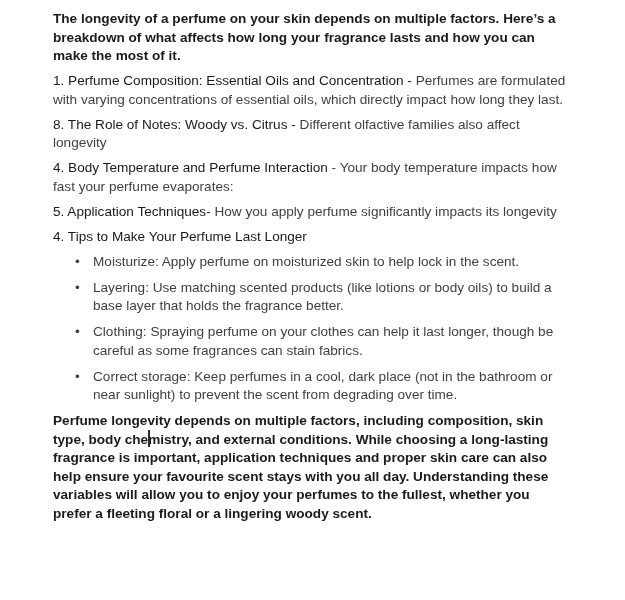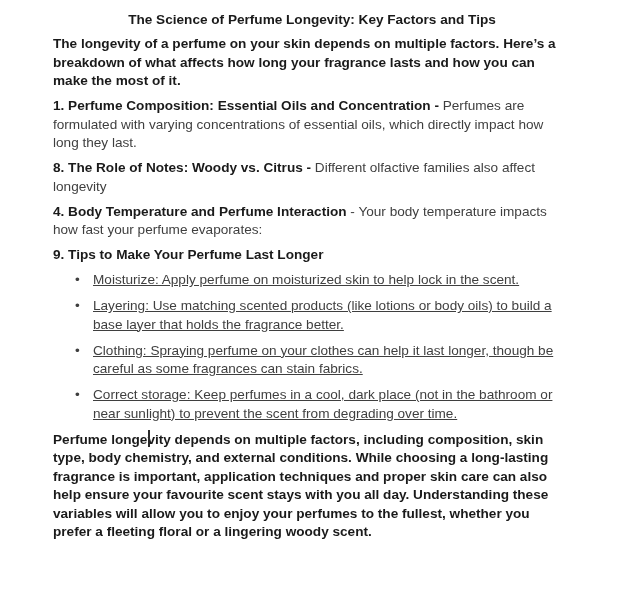--- a/index.html
+++ b/index.html
@@ -26,36 +26,35 @@
     margin: 0 0 6px 0;
   }
   p.para {
     margin: 0 0 6.5px 0;
   }
   p.bold-para {
     font-weight: 700;
     color: #1a1a1a;
   }
   .sec-heading {
-    font-weight: 700;
+    font-weight: 400;
     color: #1a1a1a;
   }
   .sec-body {
     font-weight: 400;
     color: #3f3f3f;
   }
   ul.tips-list {
     list-style: none;
     margin: 0 0 5px 0;
     padding: 0 0 0 40px;
   }
   ul.tips-list li {
     position: relative;
     margin: 0 0 7.5px 0;
-    text-decoration: underline;
   }
   ul.tips-list li::before {
     content: "\2022";
     position: absolute;
     left: -18px;
     top: 0;
     color: #3f3f3f;
   }
   .text-caret {
     position: absolute;
@@ -64,34 +63,34 @@
     width: 1.5px;
     height: 16.5px;
     background: #2b2b2b;
   }
 </style>
 </head>
 <body>
 
 <main class="doc">
 
-  <h1 class="doc-title">The Science of Perfume Longevity: Key Factors and Tips</h1>
 
   <p class="para bold-para">The longevity of a perfume on your skin depends on multiple factors. Here’s a breakdown of what affects how long your fragrance lasts and how you can make the most of it.</p>
 
   <p class="para"><span class="sec-heading">1. Perfume Composition: Essential Oils and Concentration -</span><span class="sec-body"> Perfumes are formulated with varying concentrations of essential oils, which directly impact how long they last.</span></p>
 
   <p class="para"><span class="sec-heading">8. The Role of Notes: Woody vs. Citrus -</span><span class="sec-body"> Different olfactive families also affect longevity</span></p>
 
 
   <p class="para"><span class="sec-heading">4. Body Temperature and Perfume Interaction</span><span class="sec-body"> - Your body temperature impacts how fast your perfume evaporates:</span></p>
 
+  <p class="para"><span class="sec-heading">5. Application Techniques-</span><span class="sec-body"> How you apply perfume significantly impacts its longevity</span></p>
 
 
-  <p class="para"><span class="sec-heading">9. Tips to Make Your Perfume Last Longer</span><span class="sec-body"></span></p>
+  <p class="para"><span class="sec-heading">4. Tips to Make Your Perfume Last Longer</span><span class="sec-body"></span></p>
 
   <ul class="tips-list">
     <li>Moisturize: Apply perfume on moisturized skin to help lock in the scent.</li>
     <li>Layering: Use matching scented products (like lotions or body oils) to build a base layer that holds the fragrance better.</li>
     <li>Clothing: Spraying perfume on your clothes can help it last longer, though be careful as some fragrances can stain fabrics.</li>
     <li>Correct storage: Keep perfumes in a cool, dark place (not in the bathroom or near sunlight) to prevent the scent from degrading over time.</li>
   </ul>
 
   <p class="para bold-para">Perfume longevity depends on multiple factors, including composition, skin type, body chemistry, and external conditions. While choosing a long-lasting fragrance is important, application techniques and proper skin care can also help ensure your favourite scent stays with you all day. Understanding these variables will allow you to enjoy your perfumes to the fullest, whether you prefer a fleeting floral or a lingering woody scent.</p>
 

